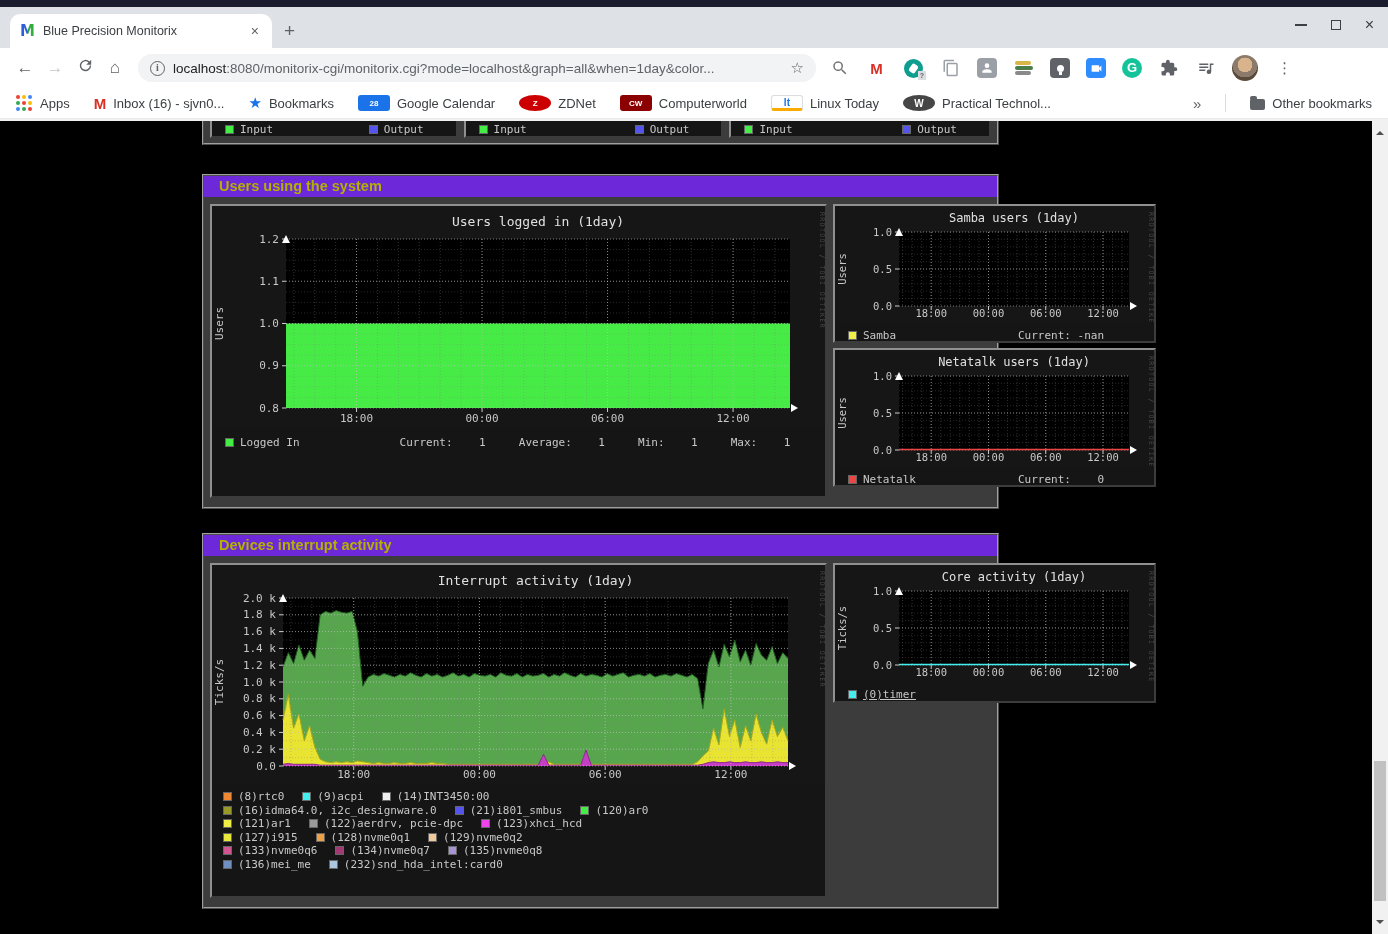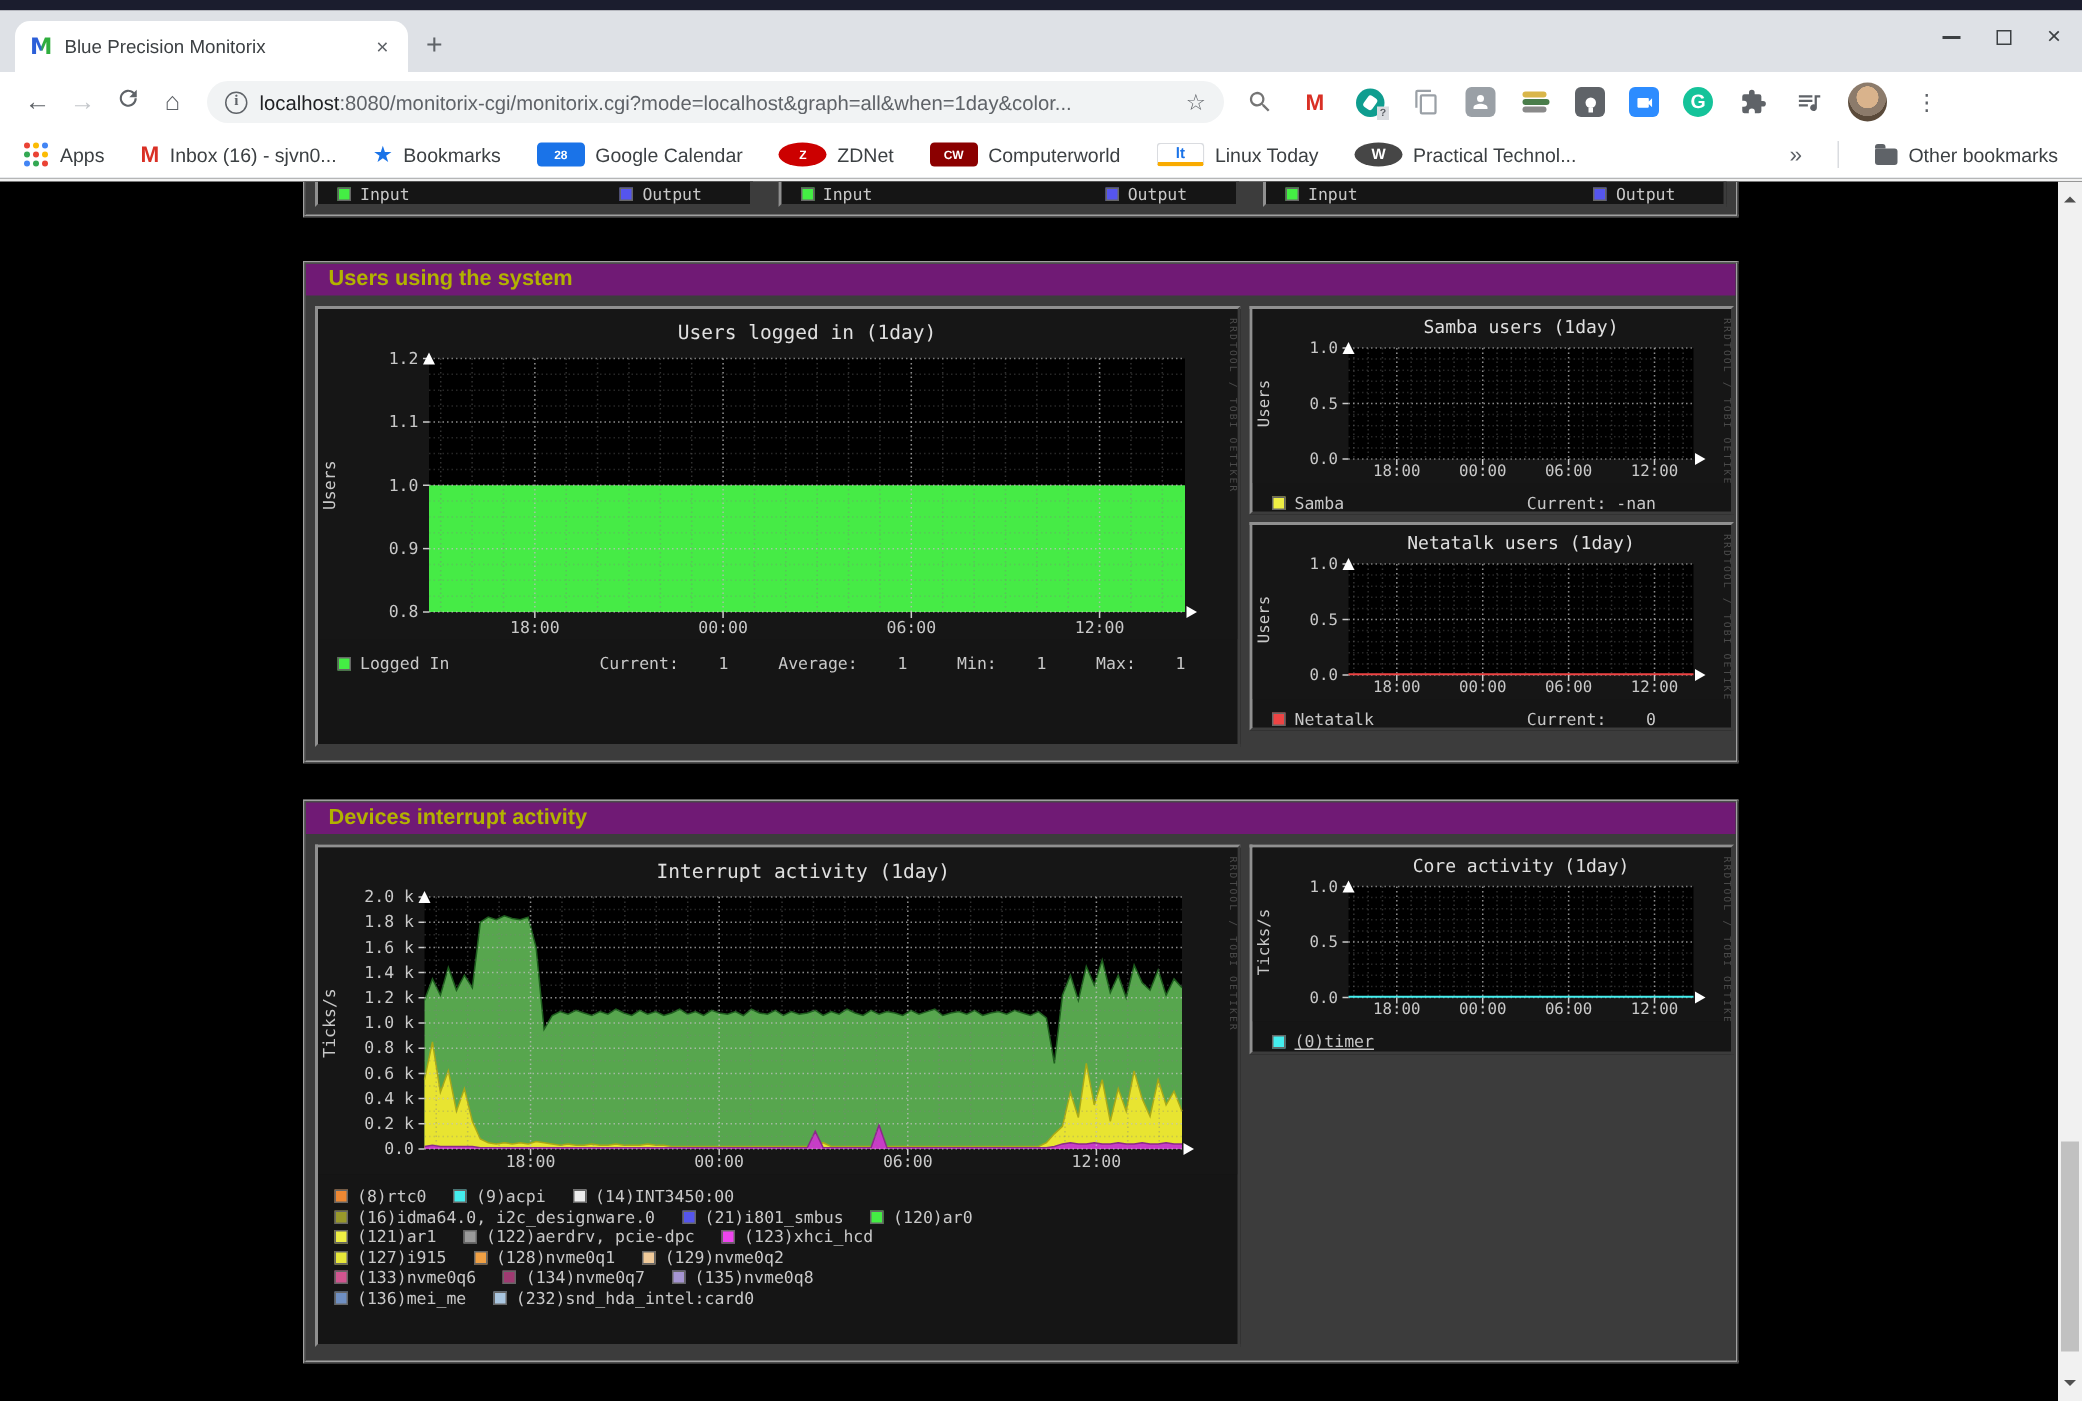--- a/index.html
+++ b/index.html
@@ -72,38 +72,38 @@
              font:bold 10px "Liberation Sans",sans-serif; border-bottom:3px solid #f9ab00; }
   .wp-icon { border-radius:50%; background:#464646; font-size:10px; }
   .chevron2 { margin-left:auto; color:#5f6368; font-size:15px; }
   .bm-divider { width:1px; height:18px; background:#dadce0; }
   .folder { width:15px; height:11px; background:#5f6368; border-radius:1px 2px 2px 2px; position:relative; margin-top:2px;}
   .folder::before { content:""; position:absolute; top:-3px; left:0; width:7px; height:3px;
                     background:#5f6368; border-radius:2px 2px 0 0; }
   
   .page { position:relative; height:815px; background:#000; overflow:hidden;
           border-top:2px solid #f1f1f1; }
-  .section { position:absolute; left:202px; width:957px; background:#3c3c3c;
+  .section { position:absolute; left:202px; width:797px; background:#3c3c3c;
              border:2px ridge #a0a0a0; }
-  .sec-title { height:21px; background:#701a75; color:#b2b200; font-weight:bold;
+  .sec-title { height:21px; background:#6d28d9; color:#b2b200; font-weight:bold;
                font-size:14.5px; line-height:21px; padding-left:15px; }
   .sec-body { display:flex; gap:6px; padding:7px 6px 9px 6px; align-items:flex-start; }
   .gpanel { border:2px outset #909090; background:#151515; }
   .col { display:flex; flex-direction:column; gap:5px; }
   .p-users { width:617px; height:294px; }
   .p-small { width:323px; height:139px; }
   .p-int   { width:617px; height:335px; }
   .p-core  { width:323px; height:140px; }
   
   .top-cut { top:0; border-top:none; }
   .top-cut .sec-body { padding:0 6px 5px 6px; justify-content:space-between; }
   .cutpanel { height:17px; border:2px outset #909090; border-top:none; background:#151515;
               display:flex; justify-content:space-between; padding:1px 32px 0 13px; }
   
-  .leg-row { display:flex; align-items:flex-start; font:11px "DejaVu Sans Mono",monospace;
+  .leg-row { display:flex; align-items:center; font:11px "DejaVu Sans Mono",monospace;
              color:#c8c8c8; height:14px; margin-top:5px; padding-left:13px; }
   .leg-row.split { justify-content:space-between; padding-right:50px; margin-top:2px; }
   .leg-row.plain { margin-top:2px;text-decoration:underline; }
   .leg-item { display:flex; align-items:center; }
   .leg-sq { width:9px; height:9px; margin-right:6px; border:1px solid #666; flex:none; }
   .leg-stats { white-space:pre; }
   .leg-row.inline .leg-stats { margin-left:100px; }
   .int-legend { margin-top:3px; padding-left:11px; }
   .int-row { display:flex; font:11px "DejaVu Sans Mono",monospace; color:#c8c8c8;
              height:13.5px; align-items:center; }

